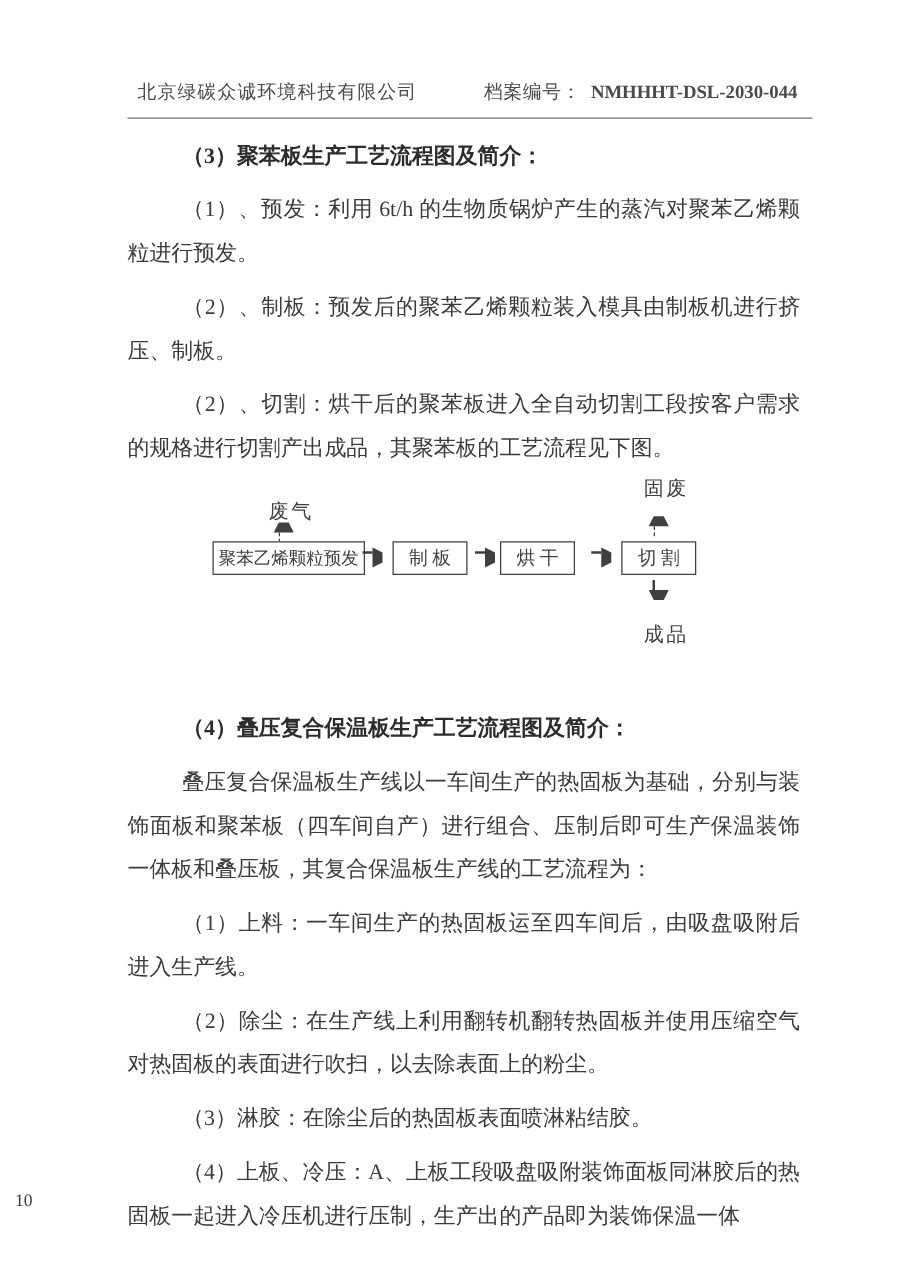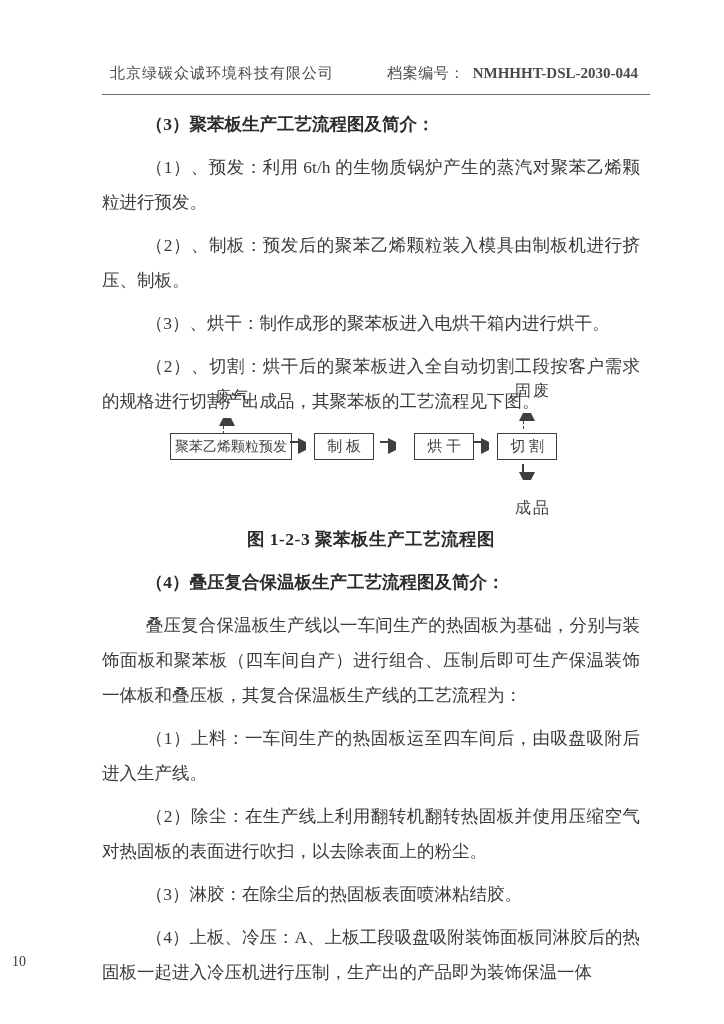--- a/index.html
+++ b/index.html
@@ -156,35 +156,34 @@
     <span class="company">北京绿碳众诚环境科技有限公司</span>
     <span class="archive">
       <span>档案编号：</span><span class="num">NMHHHT-DSL-2030-044</span>
     </span>
   </div>
 
   <div class="textblock tb1">
     <p class="heading">（3）聚苯板生产工艺流程图及简介：</p>
     <p class="para">（1）、预发：利用 6t/h 的生物质锅炉产生的蒸汽对聚苯乙烯颗粒进行预发。</p>
     <p class="para">（2）、制板：预发后的聚苯乙烯颗粒装入模具由制板机进行挤压、制板。</p>
-    <p class="para">（3）、烘干：制作成形的聚苯板进入电烘干箱内进行烘干。</p>
     <p class="para">（2）、切割：烘干后的聚苯板进入全自动切割工段按客户需求的规格进行切割产出成品，其聚苯板的工艺流程见下图。</p>
   </div>
 
   <div class="flowchart">
 
-    <span class="flow-label" style="left:203px; top:375px;">废气</span>
+    <span class="flow-label" style="left:203px; top:387px;">废气</span>
     <div class="varrow" style="left:213px; top:398px; height:27px;">
       <span class="tri-up"></span>
       <span class="vline dashed"></span>
     </div>
 
     <div class="flow-box" style="left:162px; width:122px; font-size:14px;">聚苯乙烯颗粒预发</div>
     <div class="flow-box" style="left:306px; width:60px;">制 板</div>
-    <div class="flow-box" style="left:406px; width:60px;">烘 干</div>
+    <div class="flow-box" style="left:392px; width:60px;">烘 干</div>
     <div class="flow-box" style="left:489px; width:60px;">切 割</div>
 
     <div class="harrow" style="left:278px; width:27px;">
       <span class="hline"></span>
         <span class="tri-right"></span>
     </div>
     <div class="harrow" style="left:368px; width:30px;">
       <span class="hline"></span>
         <span class="tri-right"></span>
     </div>
@@ -199,21 +198,20 @@
       <span class="vline dashed"></span>
     </div>
 
     <div class="varrow" style="left:513px; top:452px; height:32px;">
       <span class="vline solid"></span>
       <span class="tri-down"></span>
     </div>
     <span class="flow-label" style="left:503px; top:486px;">成品</span>
   </div>
 
-  <div class="figure-caption">图 1-2-3 聚苯板生产工艺流程图</div>
 
   <div class="textblock tb2">
     <p class="heading">（4）叠压复合保温板生产工艺流程图及简介：</p>
     <p class="para">叠压复合保温板生产线以一车间生产的热固板为基础，分别与装饰面板和聚苯板（四车间自产）进行组合、压制后即可生产保温装饰一体板和叠压板，其复合保温板生产线的工艺流程为：</p>
     <p class="para">（1）上料：一车间生产的热固板运至四车间后，由吸盘吸附后进入生产线。</p>
     <p class="para">（2）除尘：在生产线上利用翻转机翻转热固板并使用压缩空气对热固板的表面进行吹扫，以去除表面上的粉尘。</p>
     <p class="para">（3）淋胶：在除尘后的热固板表面喷淋粘结胶。</p>
     <p class="para">（4）上板、冷压：A、上板工段吸盘吸附装饰面板同淋胶后的热固板一起进入冷压机进行压制，生产出的产品即为装饰保温一体</p>
   </div>
 

